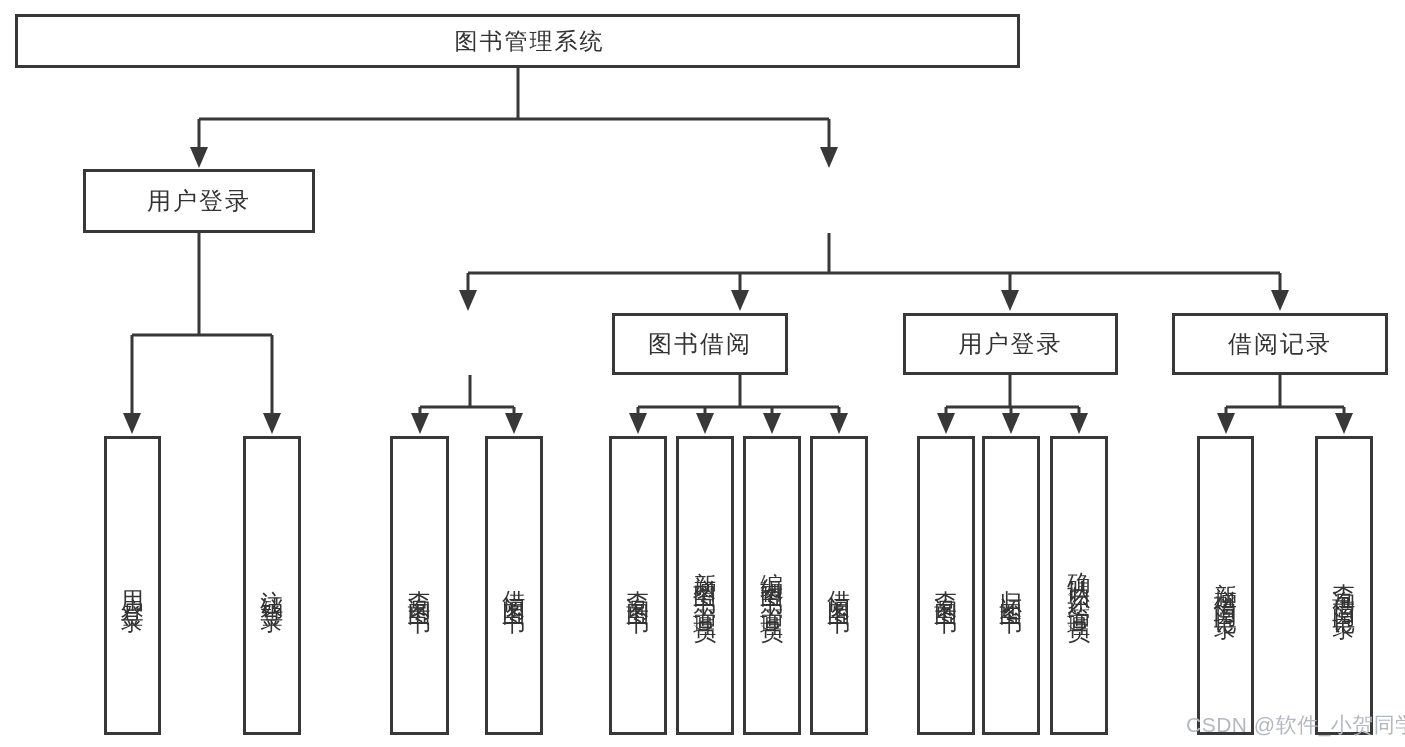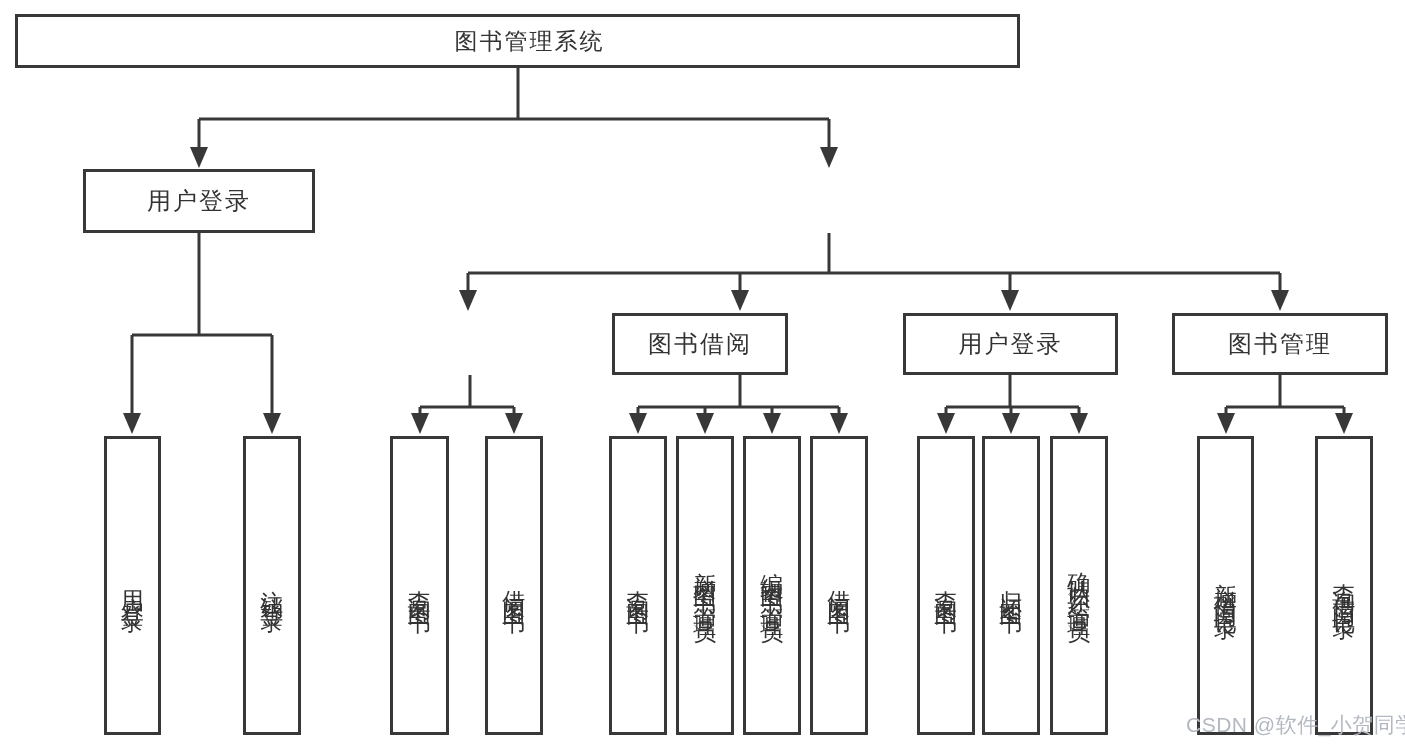--- a/index.html
+++ b/index.html
@@ -112,21 +112,21 @@
     <polygon points="1217,413 1235,413 1226,434"></polygon>
     <polygon points="1335,413 1353,413 1344,434"></polygon>
   </svg>
 
   <div class="node root">图书管理系统</div>
 
   <div class="node lvl2 n-user-login">用户登录</div>
 
   <div class="node lvl3 n-borrow">图书借阅</div>
   <div class="node lvl3 n-current">用户登录</div>
-  <div class="node lvl3 n-records">图书管理</div>
+  <div class="node lvl3 n-records">借阅记录</div>
 
   <div class="node leaf lf1">用户登录</div>
   <div class="node leaf lf2">注销登录</div>
 
   <div class="node leaf lf3">查询图书</div>
   <div class="node leaf lf4">借阅图书</div>
 
   <div class="node leaf lf5">查询图书</div>
   <div class="node leaf lf6">新增图书（管理员）</div>
   <div class="node leaf lf7">编辑图书（管理员）</div>

